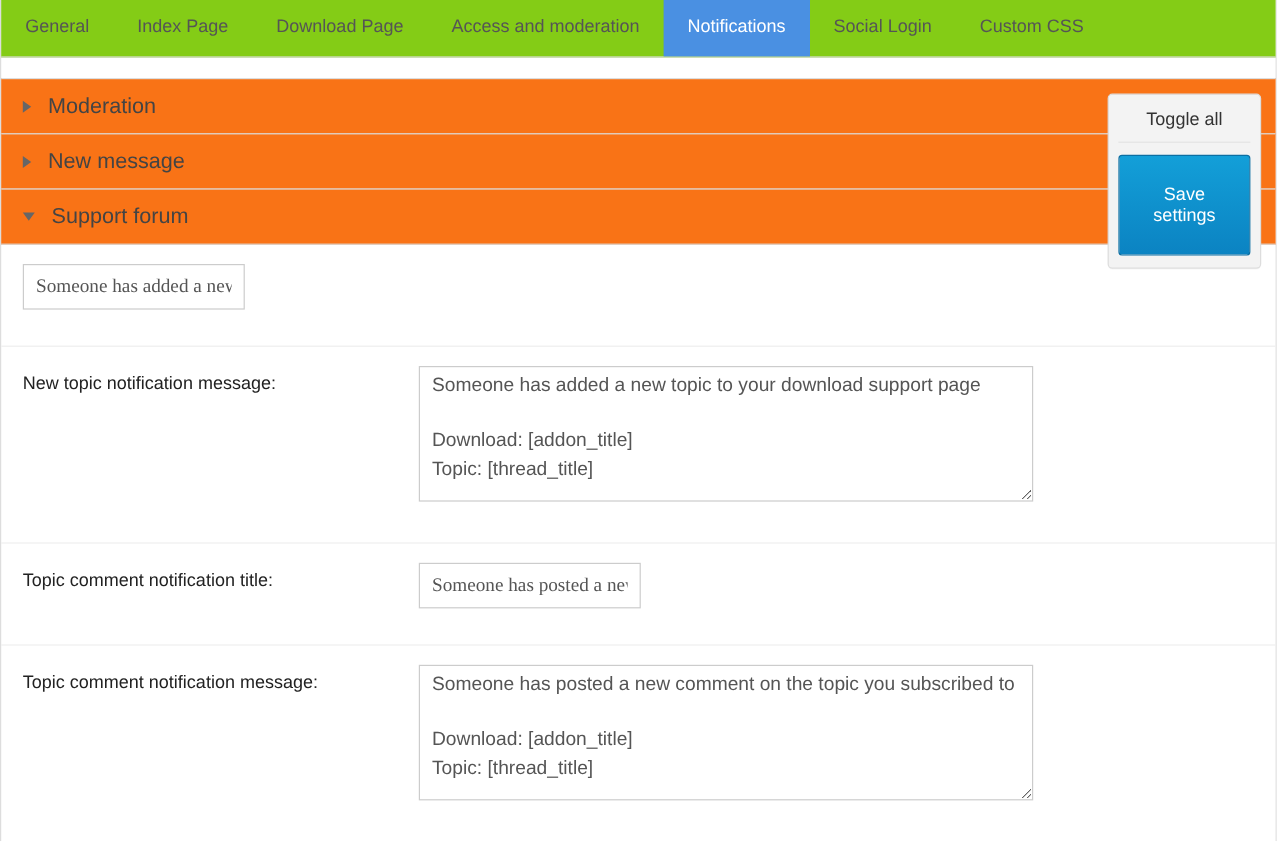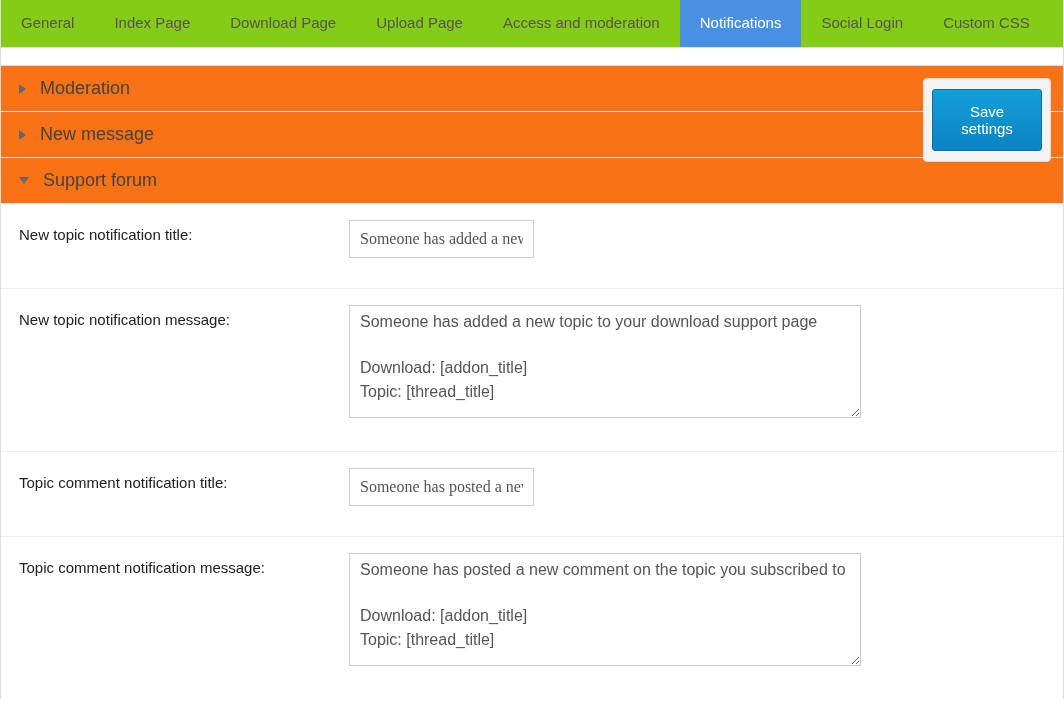--- a/index.html
+++ b/index.html
@@ -125,42 +125,42 @@
     margin-bottom: 10px;
     cursor: pointer;
   }
   .save-btn {
     display: inline-block;
     background: #0b83c2;
     background: linear-gradient(#139fd8, #0b83c2);
     border: 1px solid #0b6fa3;
     color: #fff;
     font-size: 15px;
-    padding: 13px 12px;
+    padding: 24px 12px;
     border-radius: 3px;
     cursor: pointer;
   }
 </style>
 </head>
 <body>
 
 <div class="container">
 
   <div class="tabs">
     <div class="tab">General</div>
     <div class="tab">Index Page</div>
     <div class="tab">Download Page</div>
-    <div class="tab">Upload Page</div>
     <div class="tab">Access and moderation</div>
     <div class="tab active">Notifications</div>
     <div class="tab">Social Login</div>
     <div class="tab">Custom CSS</div>
   </div>
 
   <div class="float-panel">
+    <div class="toggle-all">Toggle all</div>
     <button class="save-btn">Save settings</button>
   </div>
 
   <div class="sections-wrap">
 
     <div class="section-header">
       <span class="arrow arrow-right"></span>
       <span class="section-title">Moderation</span>
     </div>
 
@@ -170,21 +170,20 @@
     </div>
 
     <div class="section-header">
       <span class="arrow arrow-down"></span>
       <span class="section-title">Support forum</span>
     </div>
 
     <div>
 
       <div class="form-row">
-        <div class="form-label">New topic notification title:</div>
         <div class="form-control">
           <input class="text-input" type="text" value="Someone has added a new topic" style="">
         </div>
       </div>
 
       <div class="form-row">
         <div class="form-label">New topic notification message:</div>
         <div class="form-control">
           <textarea class="textarea-input" style="">Someone has added a new topic to your download support page
 

